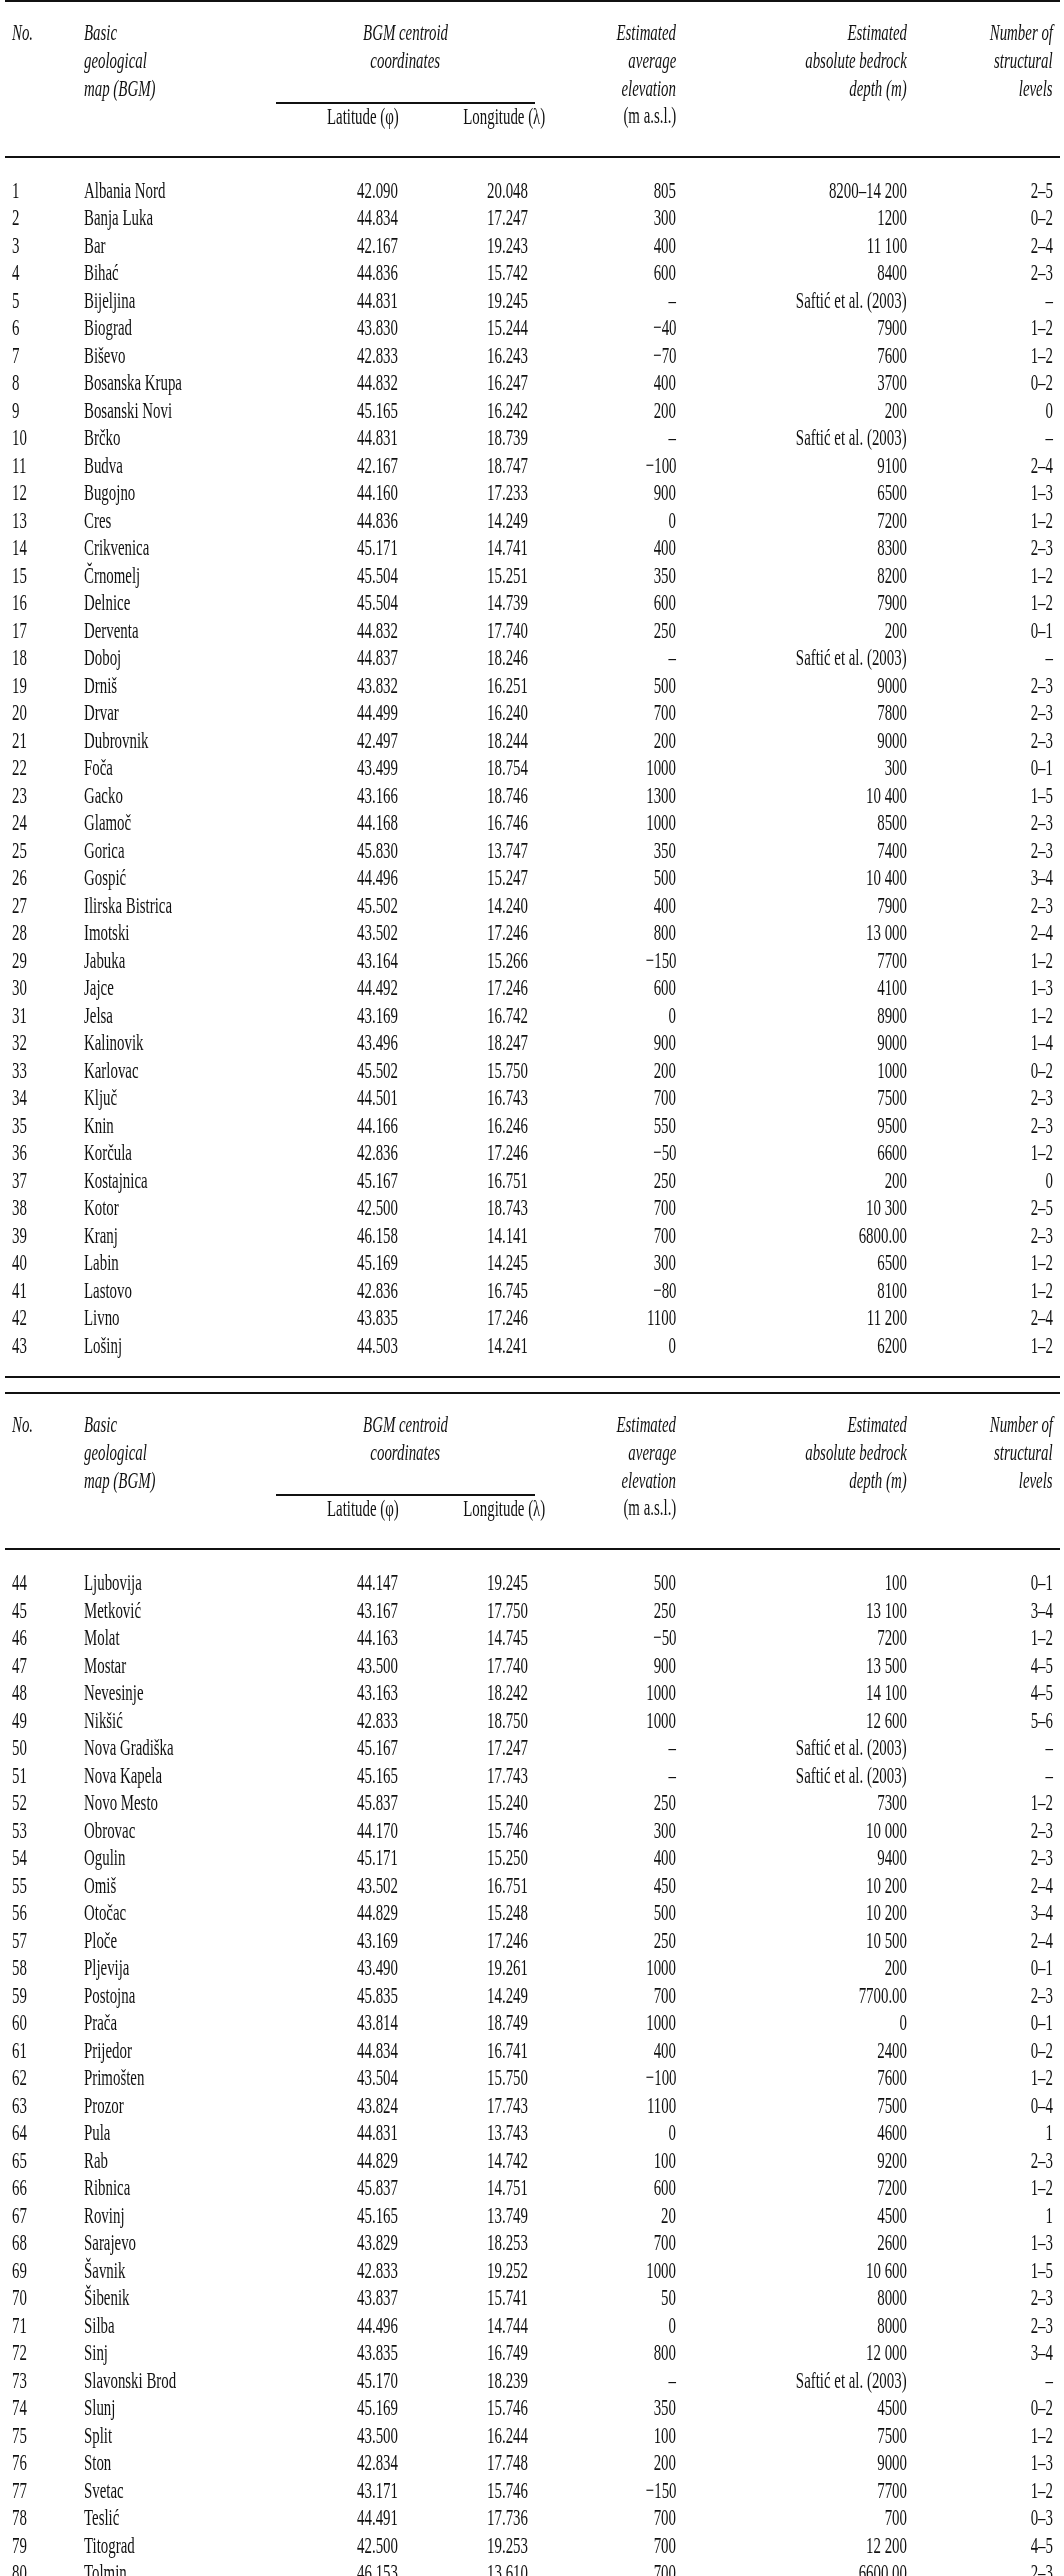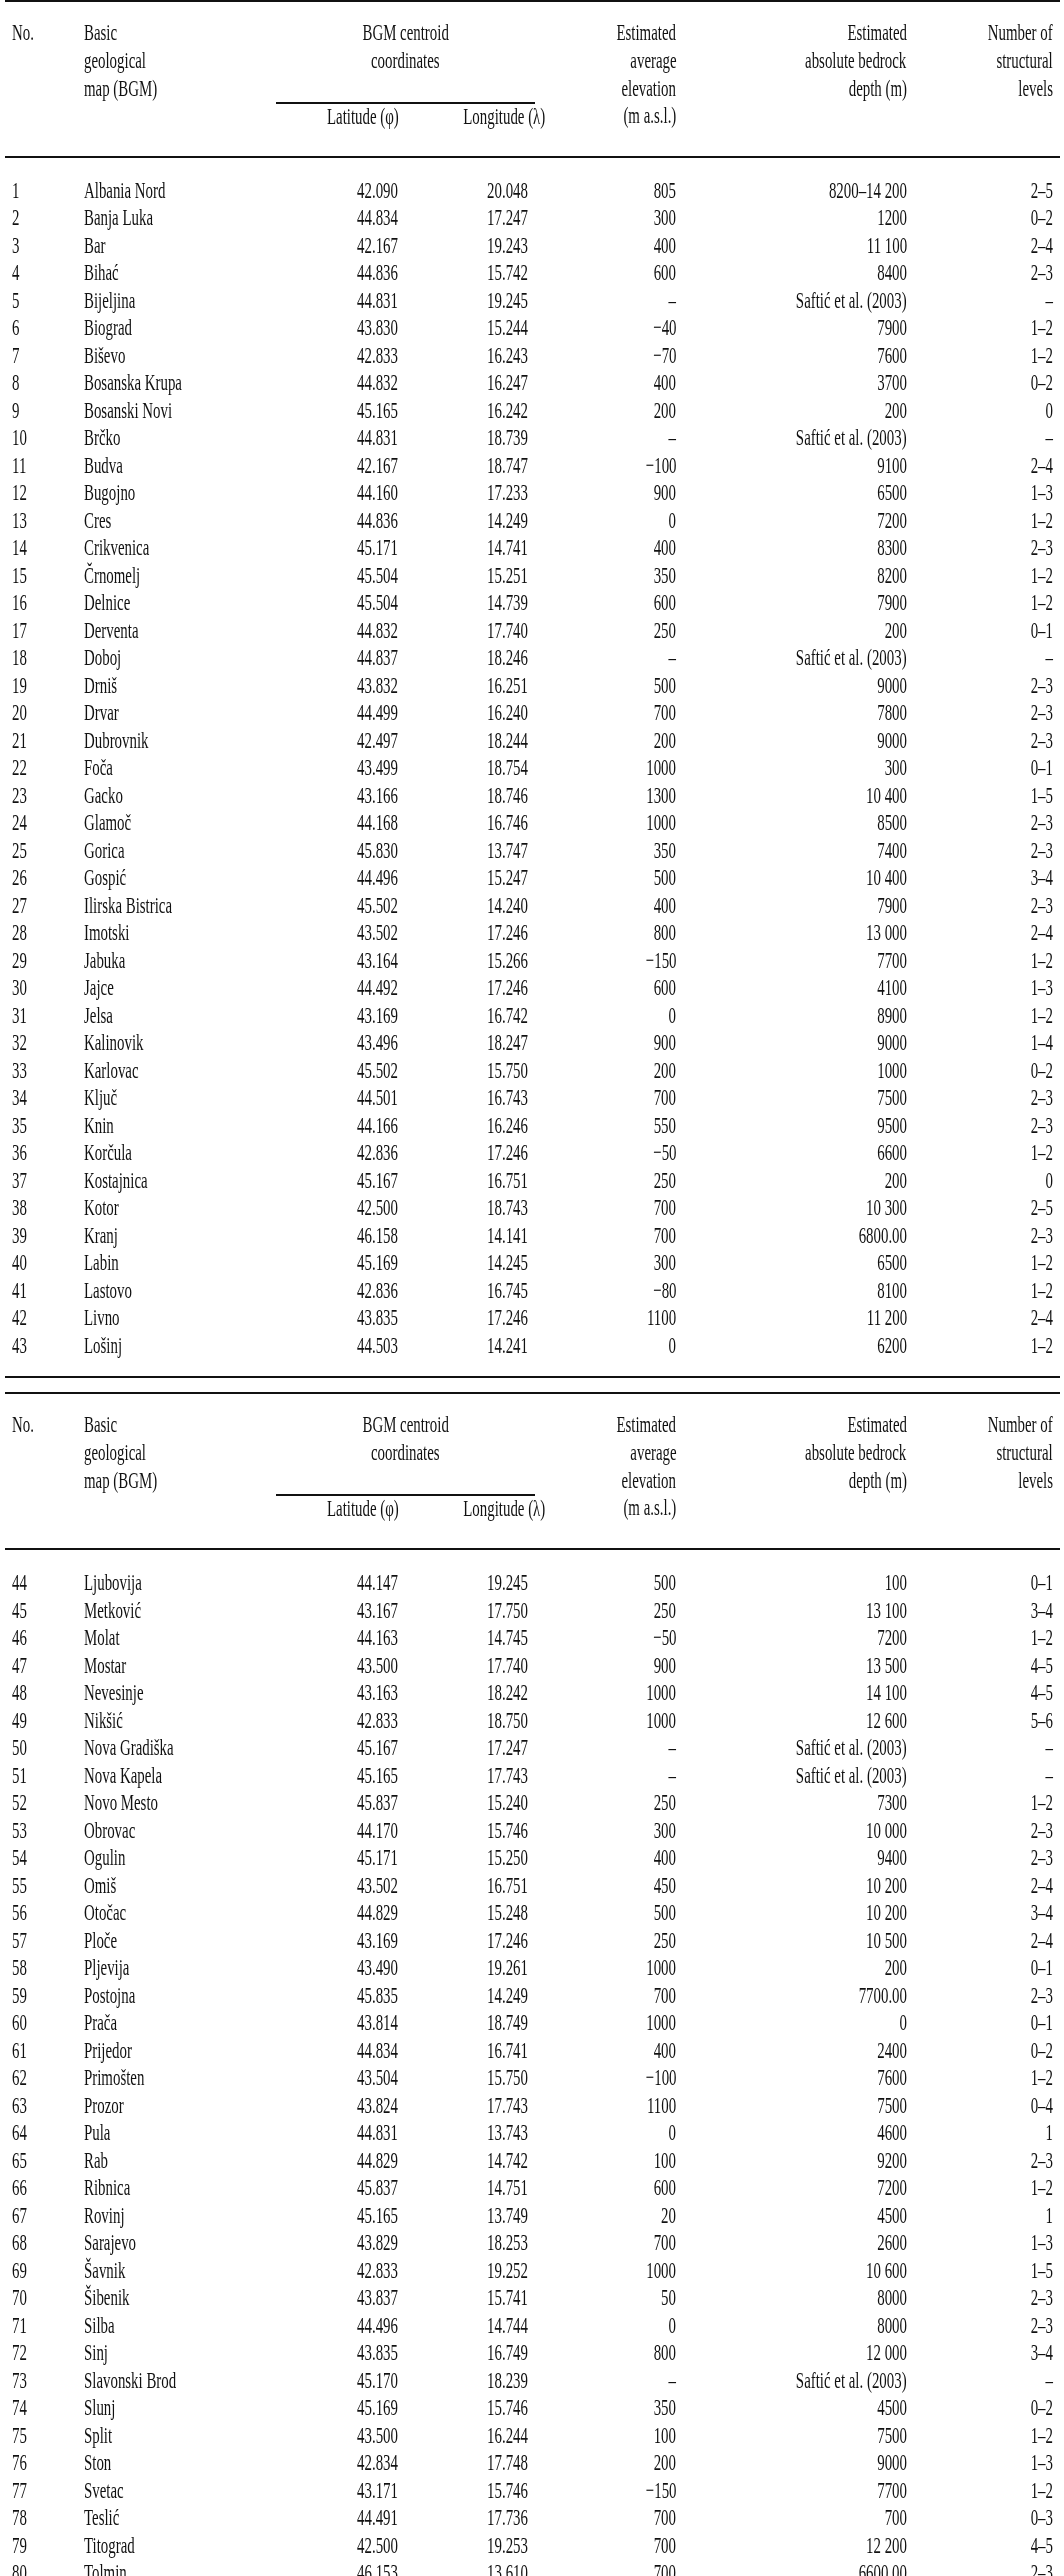--- a/index.html
+++ b/index.html
@@ -23,21 +23,21 @@
     font-size: 24px;
     line-height: 1;
     font-weight: normal;
     padding: 0 7.2px;
     white-space: nowrap;
     overflow: visible;
     transform-origin: left center;
   }
   .tbl td { height: 27.5px; }
   .tbl thead th { vertical-align: top; }
-  .hdr-row1 th { padding-top: 15.5px; line-height: 28px; }
+  .hdr-row1 th { padding-top: 15.5px; line-height: 28px; font-style: italic; }
   .hdr-row2 th { height: 52px; vertical-align: middle; }
   .hdr-row2 { border-bottom: 2.6px solid #111; }
   .subrule { border-bottom: 2.1px solid #111; }
   .col-no { width: 57px; text-align: left; }
   .col-name { width: 185px; text-align: left; }
   .col-lat { width: 160px; text-align: right; }
   .col-lon { width: 170px; text-align: right; }
   .col-elev { width: 134px; text-align: right; }
   .col-depth { width: 216px; text-align: right; }
   .col-lev { width: 132px; text-align: right; }

